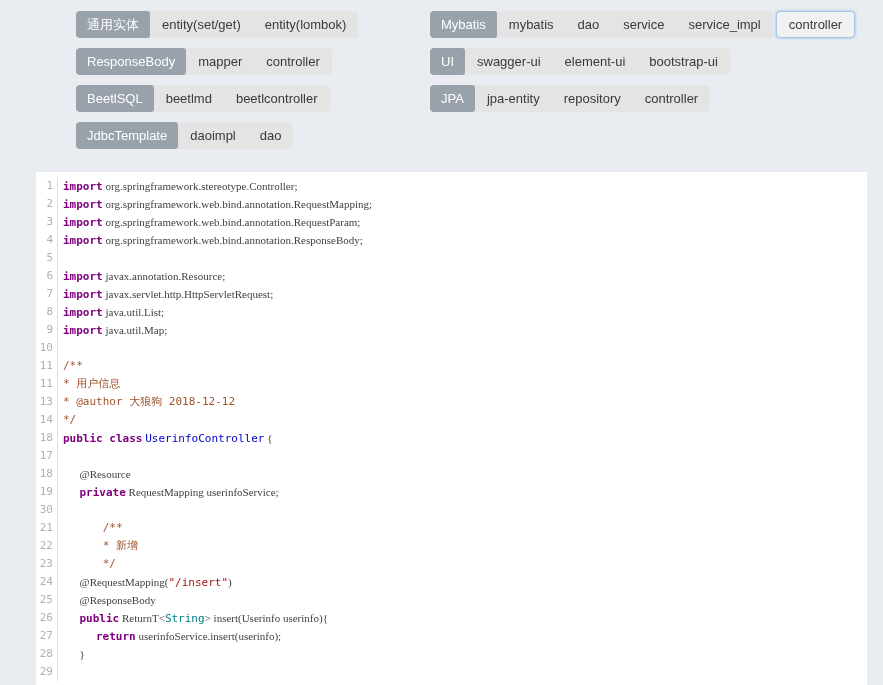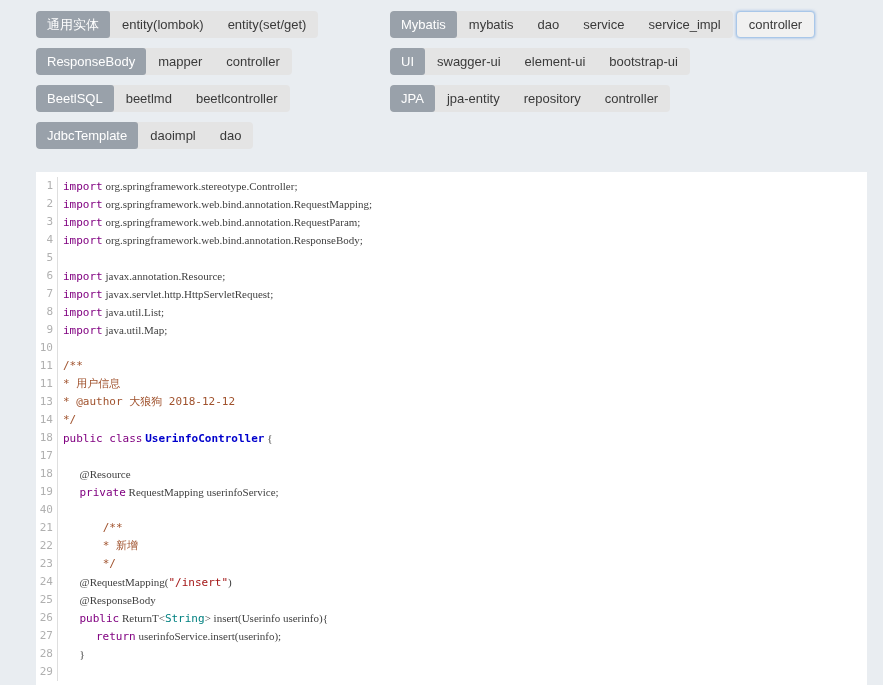--- a/index.html
+++ b/index.html
@@ -8,21 +8,21 @@
     background:#e9edf1;
     font-family:"Liberation Sans", sans-serif;
     position:relative;
   }
   .toolbar-col { position:absolute; top:11px; }
   .toolbar-col.left  { left:36px; }
   .toolbar-col.right { left:390px; }
   .group-row { display:flex; align-items:flex-start; margin-bottom:10px; height:27px; }
   .group-box {
     display:inline-flex; align-items:stretch;
-    background:#e4e4e4; border-radius:4px; overflow:hidden;
+    background:#e4e4e4; border-radius:4px; overflow:hidden;margin-left:40px;
   }
   .group-label {
     background:#99a1aa; color:#ffffff;
     font-size:13px; line-height:27px;
     padding:0 11px; border-radius:3px;
     cursor:pointer; white-space:nowrap;
   }
   .item-btn {
     background:transparent; border:none;
     font-family:"Liberation Sans", sans-serif;
@@ -44,35 +44,35 @@
     font-size:11px; line-height:18px;
   }
   .line { height:18px; white-space:pre; display:flex; }
   .ln {
     display:inline-block; width:22px; flex:0 0 22px;
     text-align:right; padding-right:4px;
     color:#b0b0b0; border-right:1px solid #dedede;
     margin-right:5px; user-select:none;
   }
   .tok.pl  { color:#3f3f3f;font-family:Liberation Serif, serif; }
-  .tok.kw  { color:#800080; font-weight:normal; }
+  .tok.kw  { color:#800080; font-weight:bold; }
   .tok.cm  { color:#a0522d; }
-  .tok.cls { color:#0000cc; font-weight:bold; }
+  .tok.cls { color:#0000cc; font-weight:normal; }
   .tok.str { color:#a31515; }
   .tok.typ { color:#008080; }
 </style>
 </head>
 <body>
 
 <div class="toolbar-col left">
     <div class="group-row">
       <div class="group-box">
         <div class="group-label">通用实体</div>
+        <button class="item-btn">entity(set/get)</button>
         <button class="item-btn">entity(lombok)</button>
-        <button class="item-btn">entity(set/get)</button>
       </div>
     </div>
     <div class="group-row">
       <div class="group-box">
         <div class="group-label">ResponseBody</div>
         <button class="item-btn">mapper</button>
         <button class="item-btn">controller</button>
       </div>
     </div>
     <div class="group-row">
@@ -132,21 +132,21 @@
       <div class="line"><span class="ln">9</span><span class="code"><span class="tok kw">import</span><span class="tok pl"> java.util.Map;</span></span></div>
       <div class="line"><span class="ln">10</span><span class="code"></span></div>
       <div class="line"><span class="ln">11</span><span class="code"><span class="tok cm">/**</span></span></div>
       <div class="line"><span class="ln">11</span><span class="code"><span class="tok cm">* 用户信息</span></span></div>
       <div class="line"><span class="ln">13</span><span class="code"><span class="tok cm">* @author 大狼狗 2018-12-12</span></span></div>
       <div class="line"><span class="ln">14</span><span class="code"><span class="tok cm">*/</span></span></div>
       <div class="line"><span class="ln">18</span><span class="code"><span class="tok kw">public class</span><span class="tok pl"> </span><span class="tok cls">UserinfoController</span><span class="tok pl"> {</span></span></div>
       <div class="line"><span class="ln">17</span><span class="code"></span></div>
       <div class="line"><span class="ln">18</span><span class="code"><span class="tok pl">      @Resource</span></span></div>
       <div class="line"><span class="ln">19</span><span class="code"><span class="tok pl">      </span><span class="tok kw">private</span><span class="tok pl"> RequestMapping userinfoService;</span></span></div>
-      <div class="line"><span class="ln">40</span><span class="code"></span></div>
+      <div class="line"><span class="ln">30</span><span class="code"></span></div>
       <div class="line"><span class="ln">21</span><span class="code"><span class="tok cm">      /**</span></span></div>
       <div class="line"><span class="ln">22</span><span class="code"><span class="tok cm">      * 新增</span></span></div>
       <div class="line"><span class="ln">23</span><span class="code"><span class="tok cm">      */</span></span></div>
       <div class="line"><span class="ln">24</span><span class="code"><span class="tok pl">      @RequestMapping(</span><span class="tok str">"/insert"</span><span class="tok pl">)</span></span></div>
       <div class="line"><span class="ln">25</span><span class="code"><span class="tok pl">      @ResponseBody</span></span></div>
       <div class="line"><span class="ln">26</span><span class="code"><span class="tok pl">      </span><span class="tok kw">public</span><span class="tok pl"> ReturnT&lt;</span><span class="tok typ">String</span><span class="tok pl">&gt; insert(Userinfo userinfo){</span></span></div>
       <div class="line"><span class="ln">27</span><span class="code"><span class="tok pl">            </span><span class="tok kw">return</span><span class="tok pl"> userinfoService.insert(userinfo);</span></span></div>
       <div class="line"><span class="ln">28</span><span class="code"><span class="tok pl">      }</span></span></div>
       <div class="line"><span class="ln">29</span><span class="code"></span></div>
     </div>

